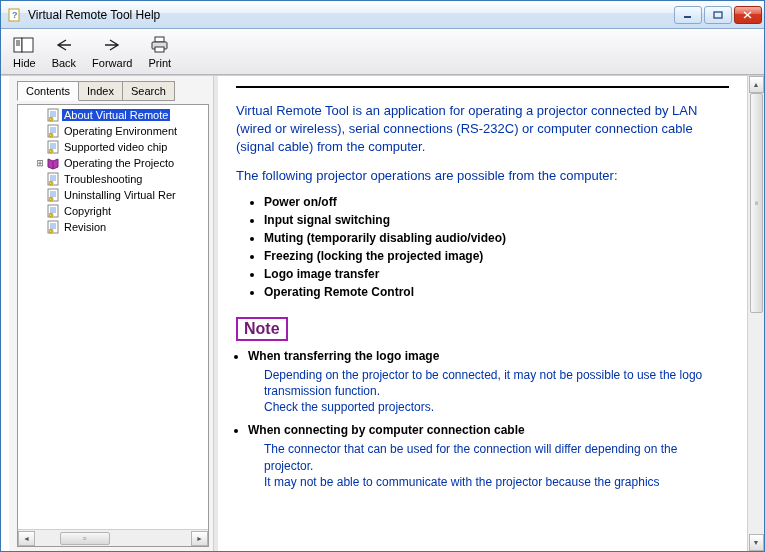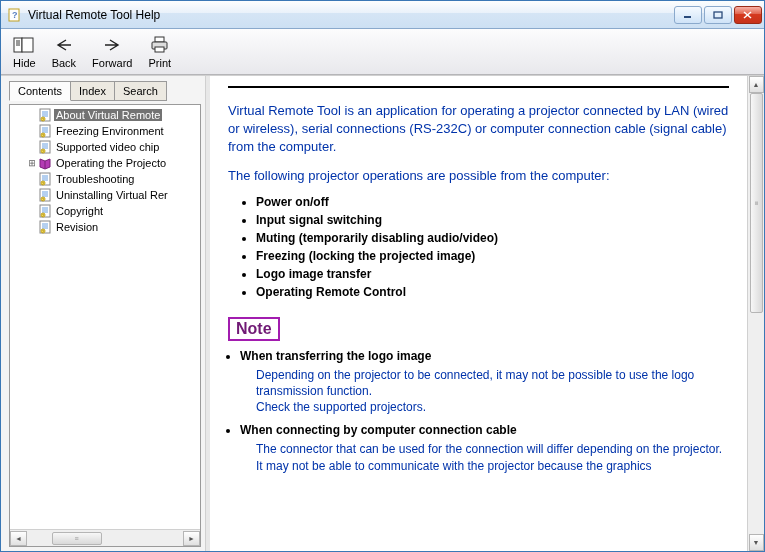--- a/index.html
+++ b/index.html
@@ -67,20 +67,21 @@
   gap: 2px;
 }
 .tbitem .ticon { height: 20px; display: flex; align-items: center; justify-content: center; }
 .tbitem .tlabel { font-size: 11px; color: #000; }
 .body {
   flex: 1;
   display: flex;
   min-height: 0;
   background: #fff;
   border-top: 1px solid #d0d0d0;
+  padding-left: 8px;
 }
 .navpane {
   width: 205px;
   min-width: 205px;
   background: #f4f4f4;
   border-right: 1px solid #d0d0d0;
   display: flex;
   flex-direction: column;
   padding: 4px 4px 4px 8px;
 }
@@ -133,21 +134,21 @@
 }
 .tree-row .doc-icon {
   width: 14px; height: 14px;
   margin-right: 2px;
   display: flex; align-items: center; justify-content: center;
 }
 .tree-row .label {
   padding: 0 2px;
 }
 .tree-row.selected .label {
-  background: #737373;
+  background: #1d4ed8;
   color: #fff;
 }
 .hscroll {
   height: 17px;
   border-top: 1px solid #d0d0d0;
   background: #efefef;
   display: flex;
   align-items: center;
 }
 .hscroll .btnL, .hscroll .btnR {
@@ -354,21 +355,21 @@
               <span class="doc-icon">
                 <svg width="13" height="14" viewBox="0 0 13 14">
                   <rect x="1" y="1" width="10" height="12" fill="#fff" stroke="#888"></rect>
                   <line x1="3" y1="4" x2="9" y2="4" stroke="#6aa0e0"></line>
                   <line x1="3" y1="6" x2="9" y2="6" stroke="#6aa0e0"></line>
                   <line x1="3" y1="8" x2="9" y2="8" stroke="#6aa0e0"></line>
                   <circle cx="4" cy="11" r="2" fill="#ffe85a" stroke="#c0a020"></circle>
                   <text x="2.8" y="13" font-size="4" fill="#7a5a00">?</text>
                 </svg>
               </span>
-              <span class="label">Freezing Environment</span>
+              <span class="label">Operating Environment</span>
             </div>
             <div class="tree-row">
               <span class="expander"></span>
               <span class="doc-icon">
                 <svg width="13" height="14" viewBox="0 0 13 14">
                   <rect x="1" y="1" width="10" height="12" fill="#fff" stroke="#888"></rect>
                   <line x1="3" y1="4" x2="9" y2="4" stroke="#6aa0e0"></line>
                   <line x1="3" y1="6" x2="9" y2="6" stroke="#6aa0e0"></line>
                   <line x1="3" y1="8" x2="9" y2="8" stroke="#6aa0e0"></line>
                   <circle cx="4" cy="11" r="2" fill="#ffe85a" stroke="#c0a020"></circle>

